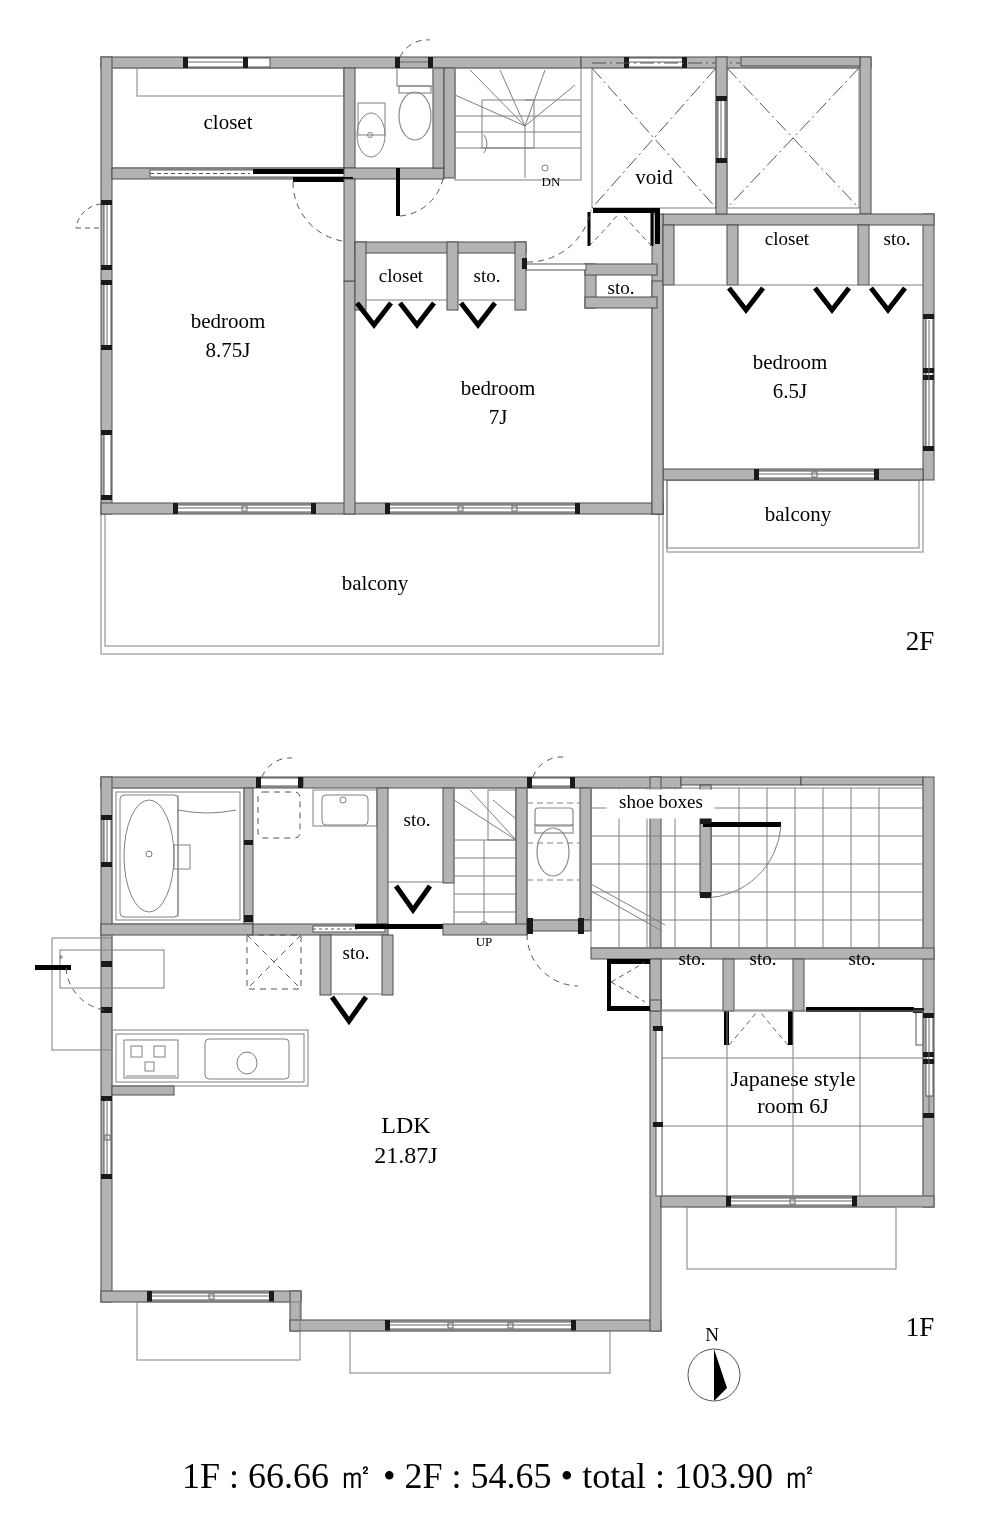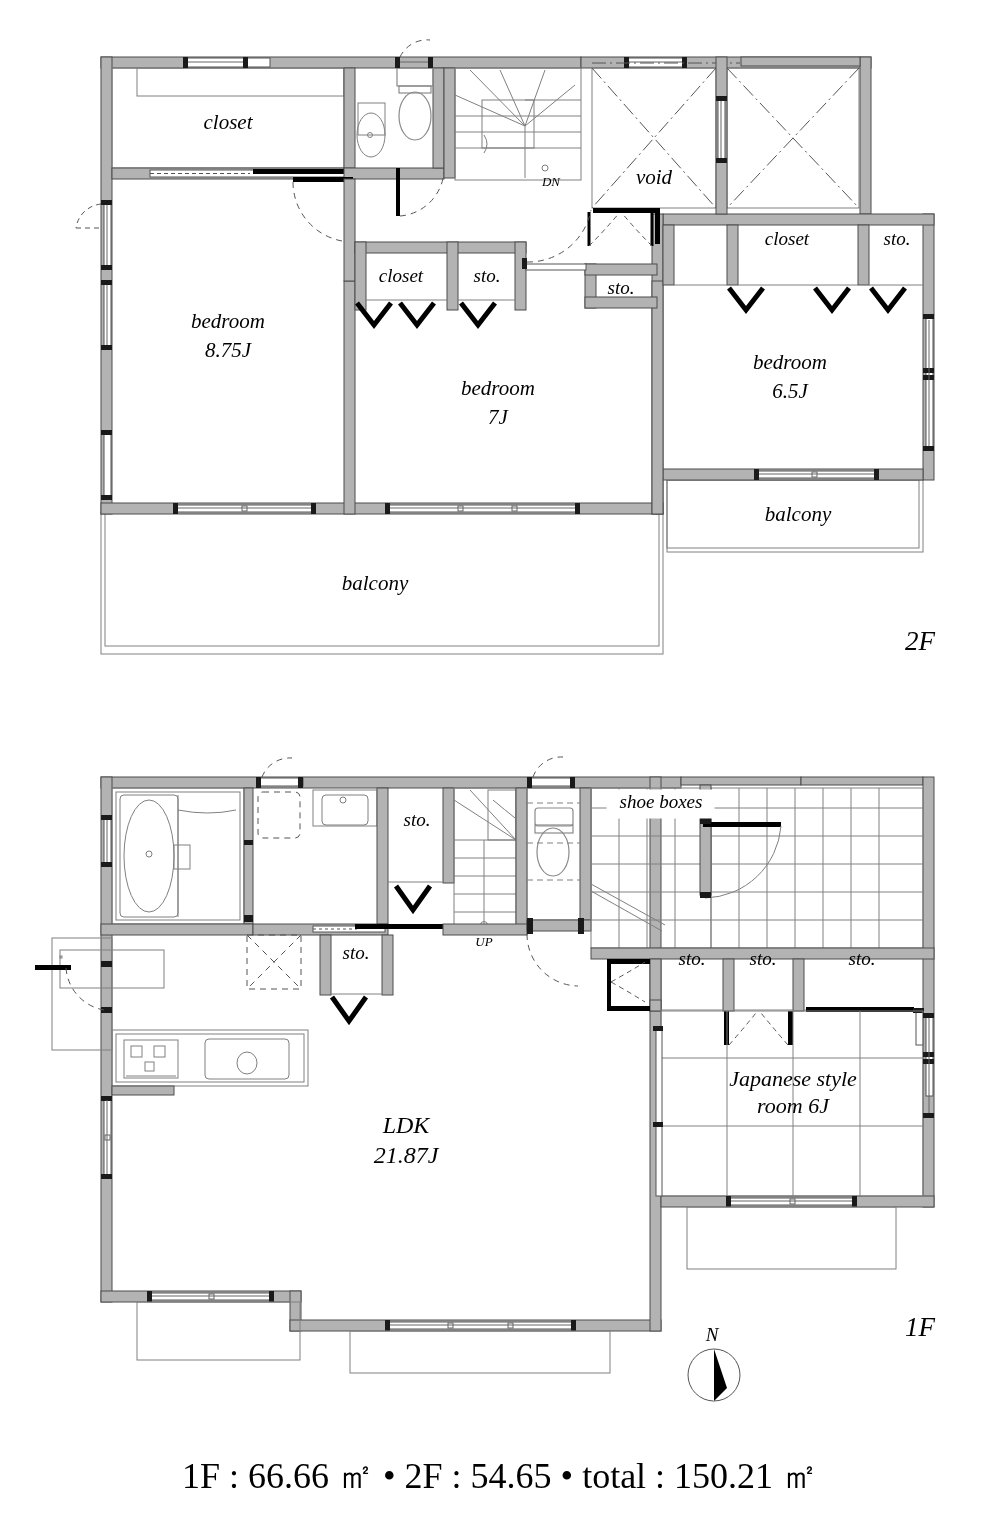--- a/index.html
+++ b/index.html
@@ -4,21 +4,21 @@
 <title>Floor Plan</title>
 <style>
   html,body{margin:0;padding:0;background:#ffffff;}
   body{
     width:1000px;height:1528px;
     font-family:"Liberation Serif", serif;
     color:#000;
     position:relative;
     overflow:hidden;
   }
-  #stage{position:absolute;left:0;top:0;width:1000px;height:1528px;font-style:italic;}
+  #stage{position:absolute;left:0;top:0;width:1000px;height:1528px;}
   svg{display:block;}
   .lbl{
     font-family:"Liberation Serif", serif;
     fill:#000;
     text-anchor:middle;
     dominant-baseline:middle;
   }
   .rm{font-size:21px;}
   .rm-sm{font-size:19px;}
   .tiny{font-size:13px;}
@@ -565,14 +565,14 @@
   <g>
     <circle cx="714" cy="1375" r="26" fill="#fff" stroke="#555" stroke-width="1"></circle>
     <path d="M 714 1349 L 714 1401 L 727 1388 Z" fill="#000"></path>
     <path d="M 714 1349 L 714 1401 L 701 1388 Z" fill="#ffffff" stroke="none"></path>
     <text class="lbl" style="font-size:19px" x="712" y="1337">N</text>
   </g>
 </svg>
 </div>
 
 <div class="caption">
-  <span>1F : 66.66 ㎡ • 2F : 54.65 • total : 150.21 ㎡</span>
+  <span>1F : 66.66 ㎡ • 2F : 54.65 • total : 103.90 ㎡</span>
 </div>
 
 </body></html>

